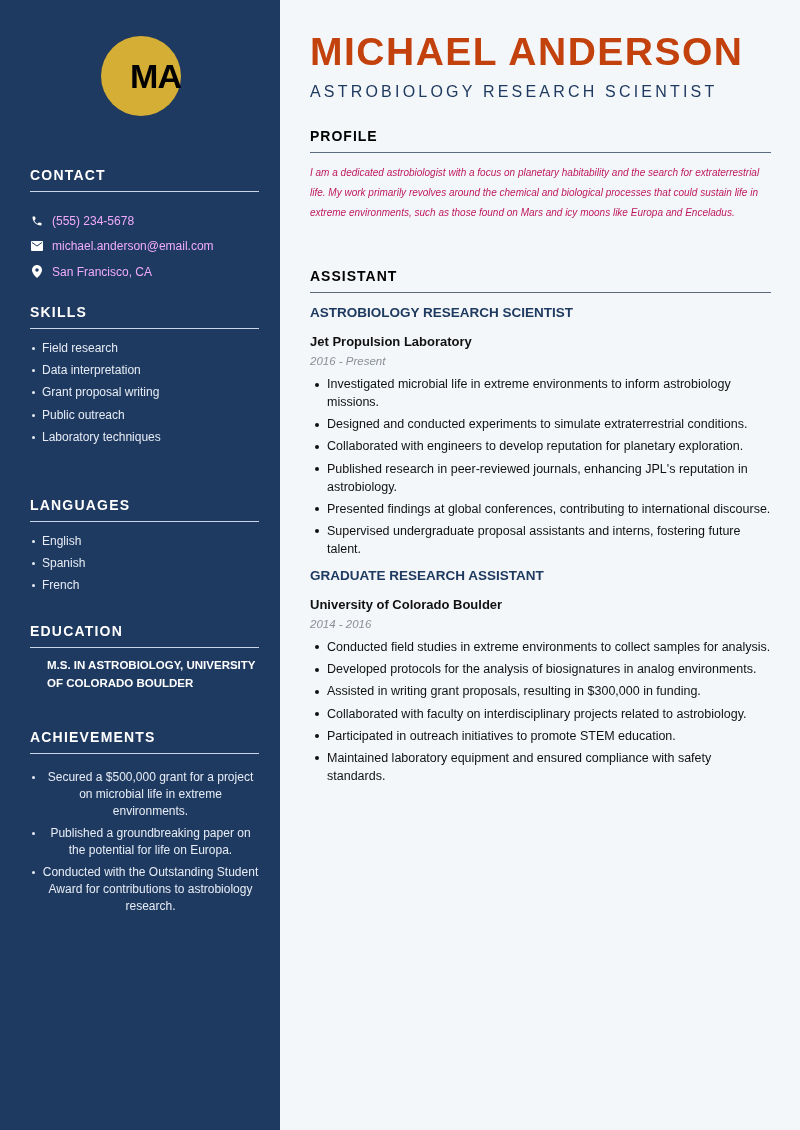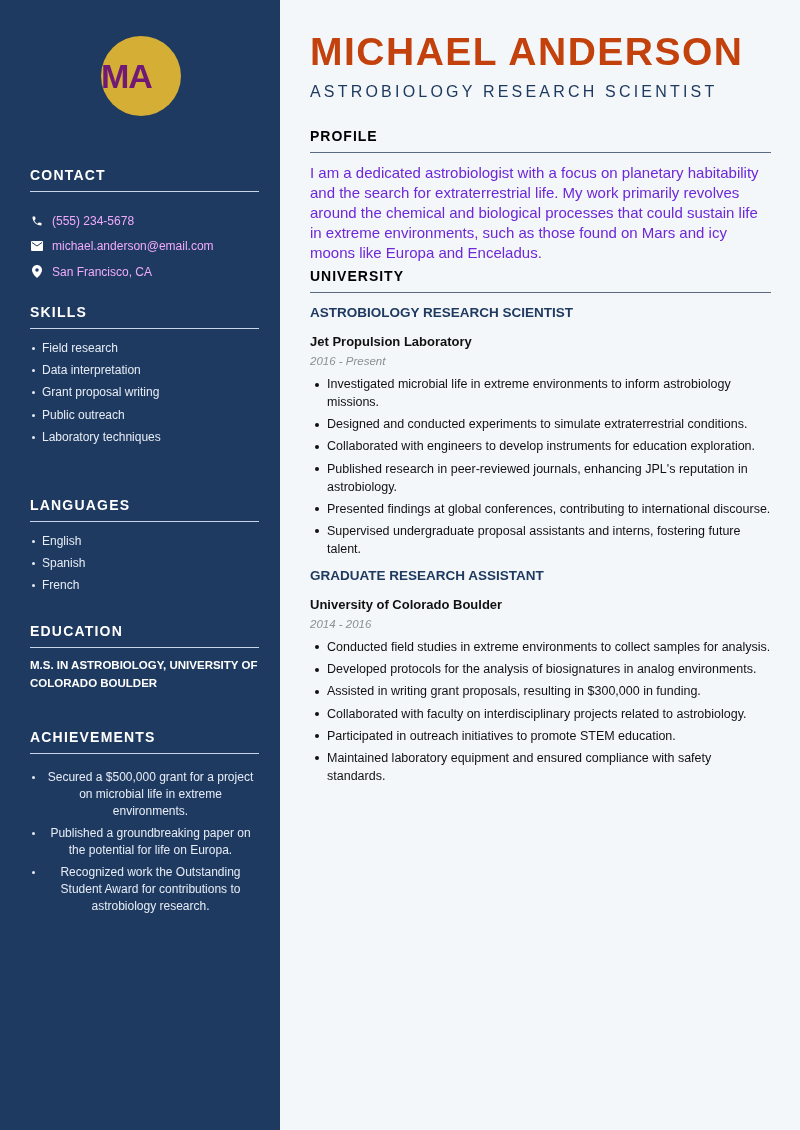--- a/index.html
+++ b/index.html
@@ -14,22 +14,22 @@
     position: absolute; left: 0; top: 0;
     width: 280px; height: 1130px;
     background: #1f3a60;
     color: #ffffff;
     padding: 0 26px;
   }
   .avatar {
     position: absolute; left: 101px; top: 36px;
     width: 80px; height: 80px; border-radius: 50%;
     background: #d4ae35;
-    display: flex; align-items: center; justify-content: flex-start;
-    color: #701a75; font-weight: 700; font-size: 34px;
+    display: flex; align-items: center; justify-content: flex-end;
+    color: #000000; font-weight: 700; font-size: 34px;
     letter-spacing: -1px;
   }
   .side-section { position: absolute; left: 30px; width: 229px; }
   .side-heading {
     font-size: 14px; font-weight: 700; letter-spacing: 1.2px;
     color: #ffffff; padding-bottom: 8px;
     border-bottom: 1px solid #c9d6ea;
   }
   .contact-list { list-style: none; margin-top: 10px; }
   .contact-list li {
@@ -46,40 +46,40 @@
     font-size: 12px; color: #e6ecf5; line-height: 22.2px;
   }
   .bullets li::before {
     content: ""; position: absolute; left: 2px; top: 10px;
     width: 3px; height: 3px; border-radius: 50%; background: #e6ecf5;
   }
   .ach li { line-height: 17px; margin-bottom: 5px; text-align: center; }
   .ach li::before { top: 7px; }
   .edu-text {
     margin-top: 9px; font-size: 11.5px; font-weight: 700;
-    line-height: 17.5px; color: #ffffff;
+    line-height: 17.5px; color: #ffffff; margin-left: 17px;
   }
 
   .main { position: absolute; left: 310px; top: 0; width: 461px; }
   .name {
     position: absolute; top: 30px; left: 0;
     font-size: 39px; font-weight: 700; color: #c2410c; letter-spacing: 1.5px;
     white-space: nowrap;
   }
   .title {
     position: absolute; top: 83px; left: 0;
     font-size: 16px; color: #1f3a60; letter-spacing: 3.2px; white-space: nowrap;
   }
   .sec { position: absolute; left: 0; width: 461px; }
   .sec-heading {
     font-size: 14px; font-weight: 700; letter-spacing: 1px; color: #000000;
     padding-bottom: 8px; border-bottom: 1px solid #5a6b80;
   }
   .profile-text {
-    margin-top: 10px; font-size: 15px; line-height: 20px; color: #6d28d9;
+    margin-top: 10px; font-size: 10px; line-height: 20px; color: #be185d; font-style: italic;
   }
   .job-title {
     font-size: 13.5px; font-weight: 700; color: #1f3a60; margin-top: 12px;
   }
   .company { font-size: 13px; font-weight: 700; color: #111; margin-top: 14px; }
   .dates { font-size: 11.5px; font-style: italic; color: #8a8f96; margin-top: 6px; }
   .job-bullets { list-style: none; margin-top: 8px; }
   .job-bullets li {
     position: relative; padding-left: 17px;
     font-size: 12.5px; line-height: 18px; color: #111; margin-bottom: 4.2px;
@@ -152,45 +152,45 @@
   <section class="side-section" style="top:623px;">
     <div class="side-heading">EDUCATION</div>
     <div class="edu-text">M.S. IN ASTROBIOLOGY, UNIVERSITY OF COLORADO BOULDER</div>
   </section>
 
   <section class="side-section" style="top:729px;">
     <div class="side-heading">ACHIEVEMENTS</div>
     <ul class="bullets ach" style="margin-top:15px;">
       <li>Secured a $500,000 grant for a project on microbial life in extreme environments.</li>
       <li>Published a groundbreaking paper on the potential for life on Europa.</li>
-      <li>Recognized work the Outstanding Student Award for contributions to astrobiology research.</li>
+      <li>Conducted with the Outstanding Student Award for contributions to astrobiology research.</li>
     </ul>
   </section>
 </aside>
 
 <main class="main">
   <h1 class="name">MICHAEL ANDERSON</h1>
   <div class="title">ASTROBIOLOGY RESEARCH SCIENTIST</div>
 
   <section class="sec" style="top:128px;">
     <div class="sec-heading">PROFILE</div>
     <p class="profile-text">I am a dedicated astrobiologist with a focus on planetary habitability and the search for extraterrestrial life. My work primarily revolves around the chemical and biological processes that could sustain life in extreme environments, such as those found on Mars and icy moons like Europa and Enceladus.</p>
   </section>
 
   <section class="sec" style="top:268px;">
-    <div class="sec-heading">UNIVERSITY</div>
+    <div class="sec-heading">ASSISTANT</div>
 
     <div>
       <div class="job-title">ASTROBIOLOGY RESEARCH SCIENTIST</div>
       <div class="company">Jet Propulsion Laboratory</div>
       <div class="dates">2016 - Present</div>
       <ul class="job-bullets">
         <li>Investigated microbial life in extreme environments to inform astrobiology missions.</li>
         <li>Designed and conducted experiments to simulate extraterrestrial conditions.</li>
-        <li>Collaborated with engineers to develop instruments for education exploration.</li>
+        <li>Collaborated with engineers to develop reputation for planetary exploration.</li>
         <li>Published research in peer-reviewed journals, enhancing JPL's reputation in astrobiology.</li>
         <li>Presented findings at global conferences, contributing to international discourse.</li>
         <li>Supervised undergraduate proposal assistants and interns, fostering future talent.</li>
       </ul>
     </div>
 
     <div>
       <div class="job-title" style="margin-top:10px;">GRADUATE RESEARCH ASSISTANT</div>
       <div class="company">University of Colorado Boulder</div>
       <div class="dates">2014 - 2016</div>

